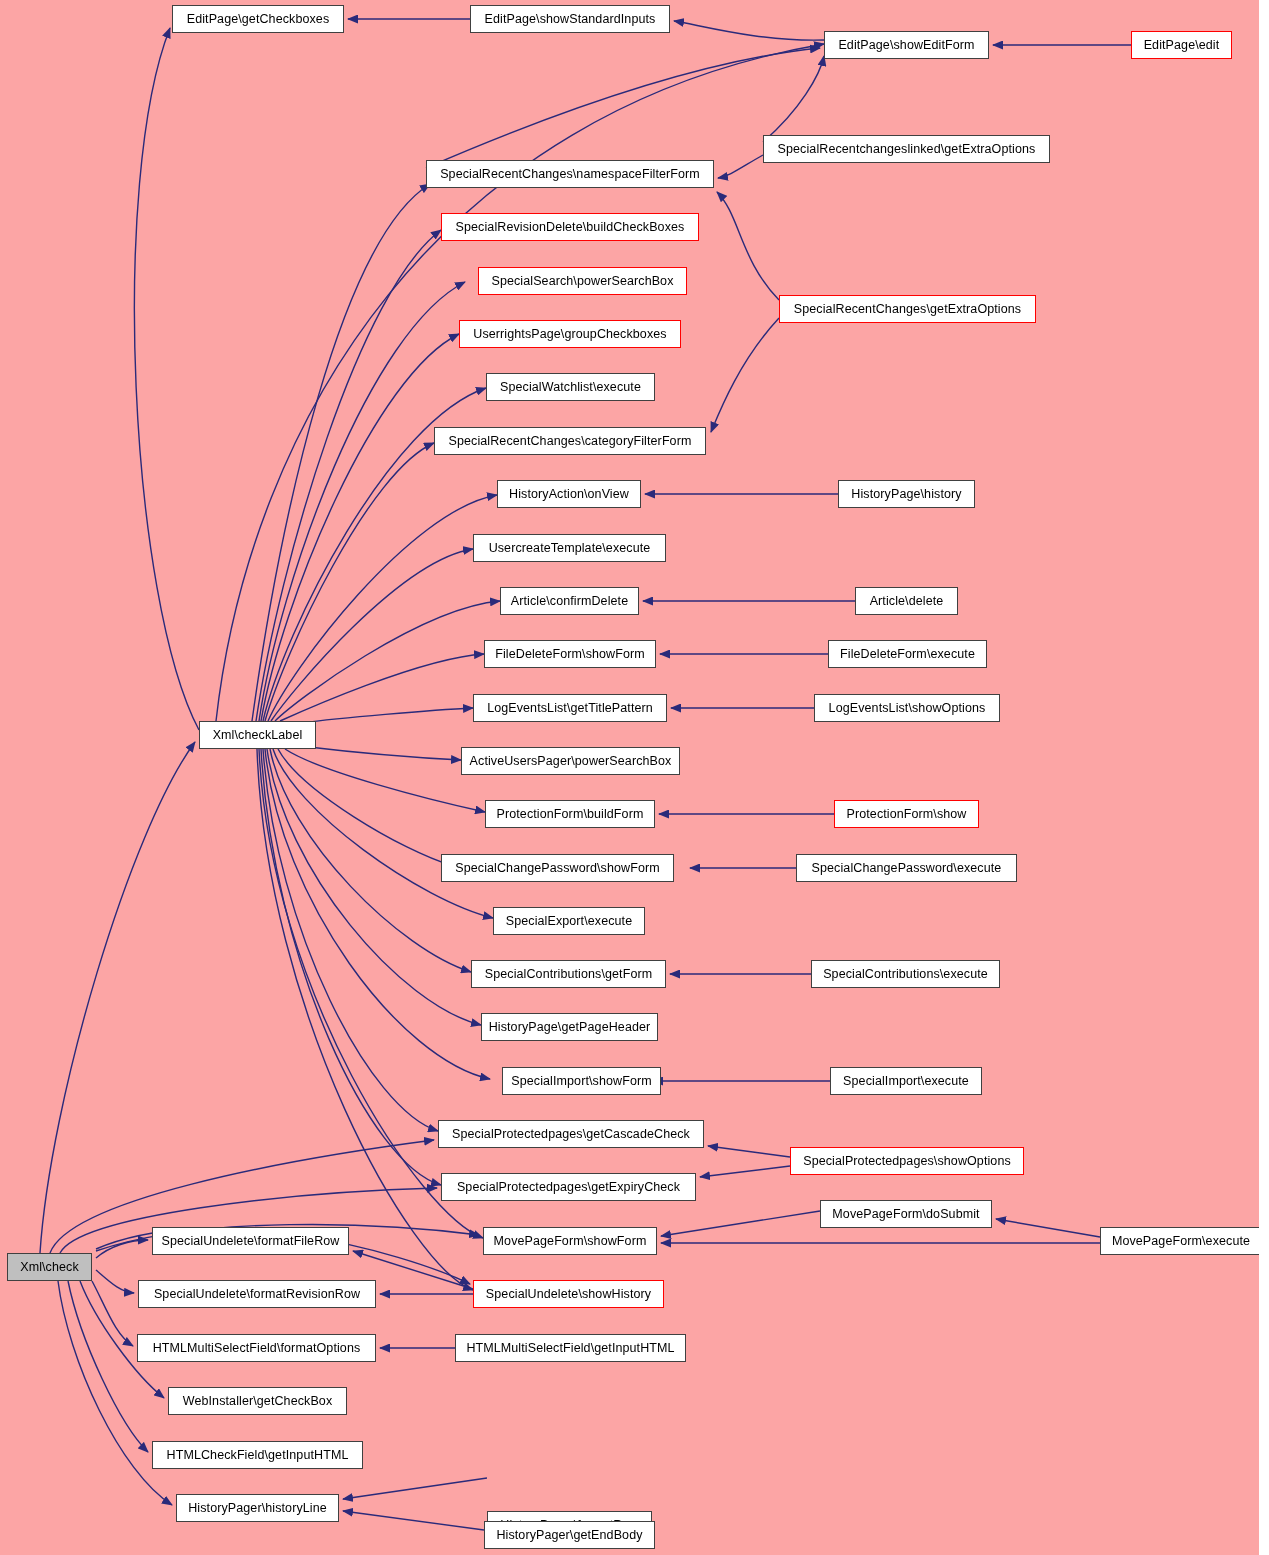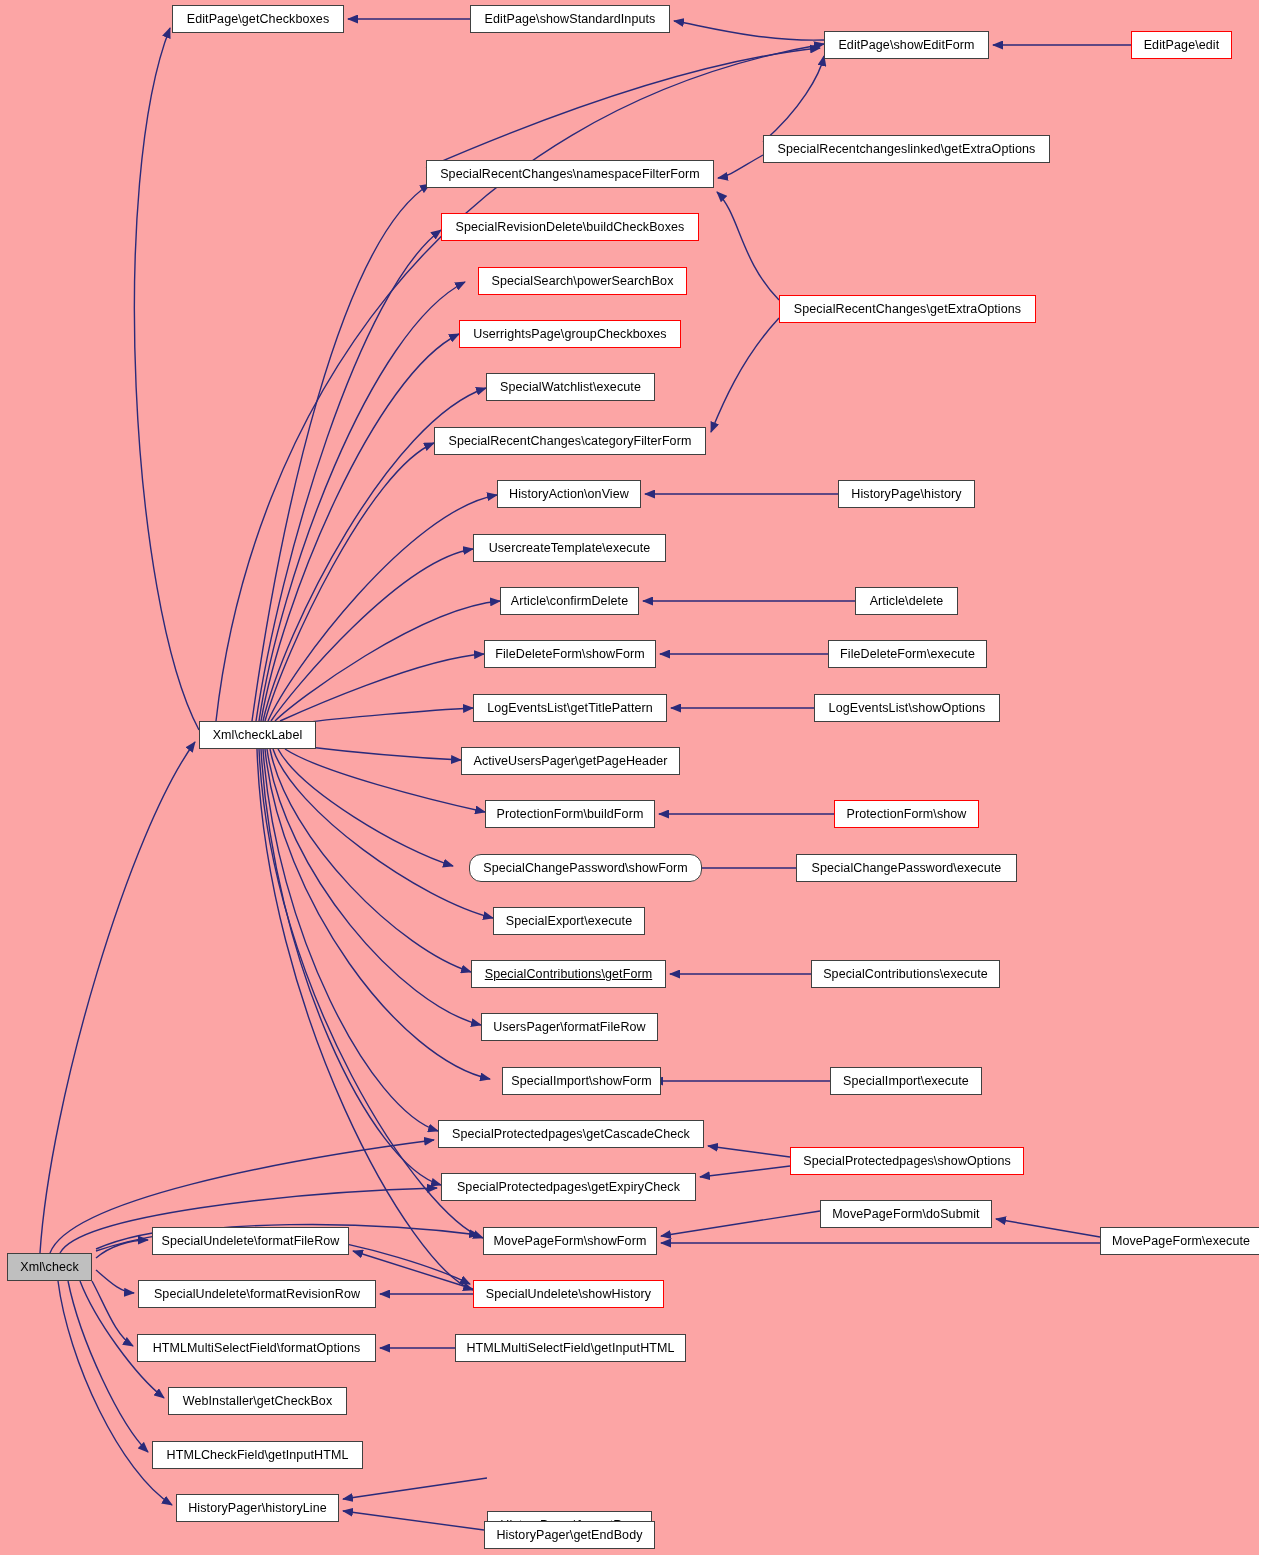--- a/index.html
+++ b/index.html
@@ -185,45 +185,45 @@
       <div class="node" style="left: 473px; top: 694px; width: 194px; height: 28px;">
         <span class="node-label">LogEventsList\getTitlePattern</span>
       </div>
       <div class="node" style="left: 814px; top: 694px; width: 186px; height: 28px;">
         <span class="node-label">LogEventsList\showOptions</span>
       </div>
       <div class="node" style="left: 199px; top: 721px; width: 117px; height: 28px;">
         <span class="node-label">Xml\checkLabel</span>
       </div>
       <div class="node" style="left: 461px; top: 747px; width: 219px; height: 28px;">
-        <span class="node-label">ActiveUsersPager\getPageHeader</span>
+        <span class="node-label">ActiveUsersPager\powerSearchBox</span>
       </div>
       <div class="node" style="left: 485px; top: 800px; width: 170px; height: 28px;">
         <span class="node-label">ProtectionForm\buildForm</span>
       </div>
       <div class="node red" style="left: 834px; top: 800px; width: 145px; height: 28px;">
         <span class="node-label">ProtectionForm\show</span>
       </div>
-      <div class="node" style="left: 469px; top: 854px; width: 233px; height: 28px; border-radius: 12px;">
+      <div class="node" style="left: 441px; top: 854px; width: 233px; height: 28px;">
         <span class="node-label">SpecialChangePassword\showForm</span>
       </div>
       <div class="node" style="left: 796px; top: 854px; width: 221px; height: 28px;">
         <span class="node-label">SpecialChangePassword\execute</span>
       </div>
       <div class="node" style="left: 493px; top: 907px; width: 152px; height: 28px;">
         <span class="node-label">SpecialExport\execute</span>
       </div>
-      <div class="node" style="left: 471px; top: 960px; width: 195px; height: 28px; text-decoration: underline;">
+      <div class="node" style="left: 471px; top: 960px; width: 195px; height: 28px;">
         <span class="node-label">SpecialContributions\getForm</span>
       </div>
       <div class="node" style="left: 811px; top: 960px; width: 189px; height: 28px;">
         <span class="node-label">SpecialContributions\execute</span>
       </div>
       <div class="node" style="left: 481px; top: 1013px; width: 177px; height: 28px;">
-        <span class="node-label">UsersPager\formatFileRow</span>
+        <span class="node-label">HistoryPage\getPageHeader</span>
       </div>
       <div class="node" style="left: 502px; top: 1067px; width: 159px; height: 28px;">
         <span class="node-label">SpecialImport\showForm</span>
       </div>
       <div class="node" style="left: 830px; top: 1067px; width: 152px; height: 28px;">
         <span class="node-label">SpecialImport\execute</span>
       </div>
       <div class="node" style="left: 438px; top: 1120px; width: 266px; height: 28px;">
         <span class="node-label">SpecialProtectedpages\getCascadeCheck</span>
       </div>

